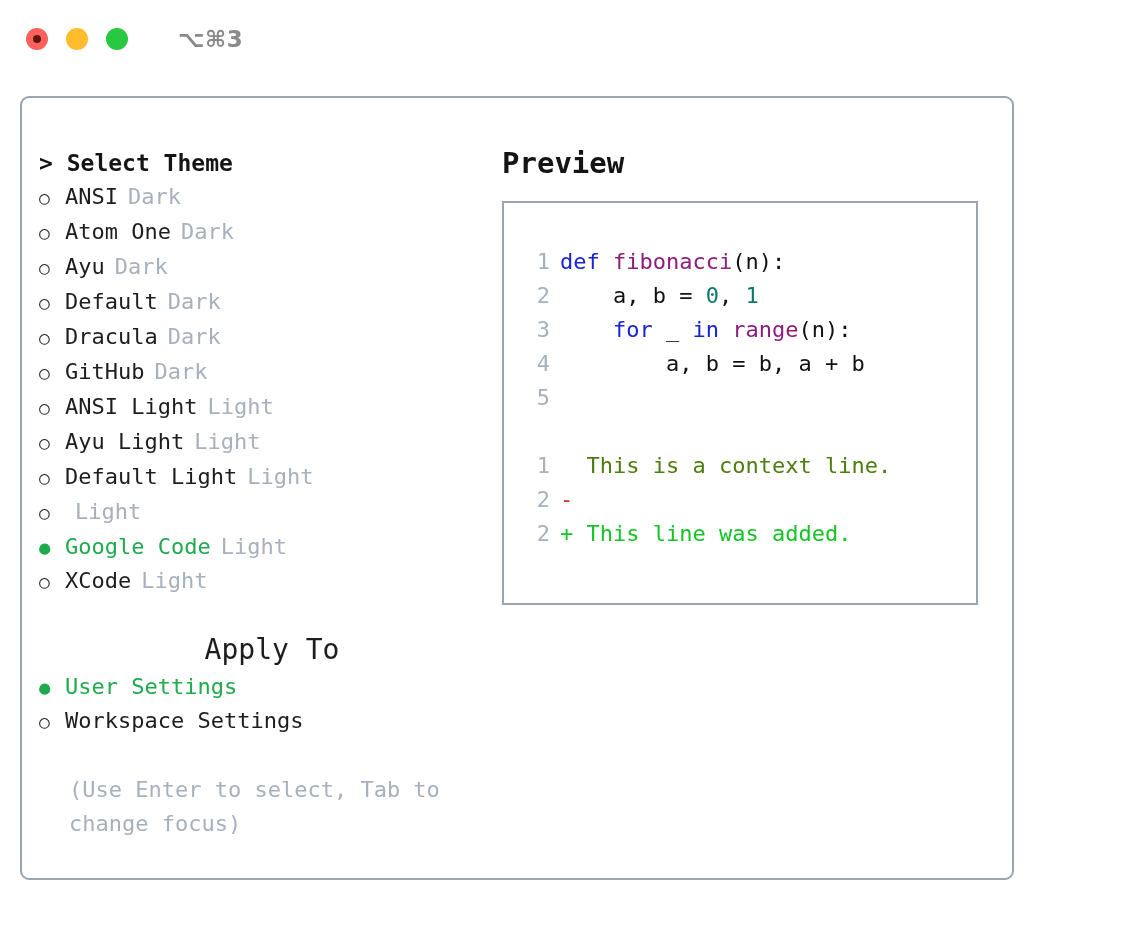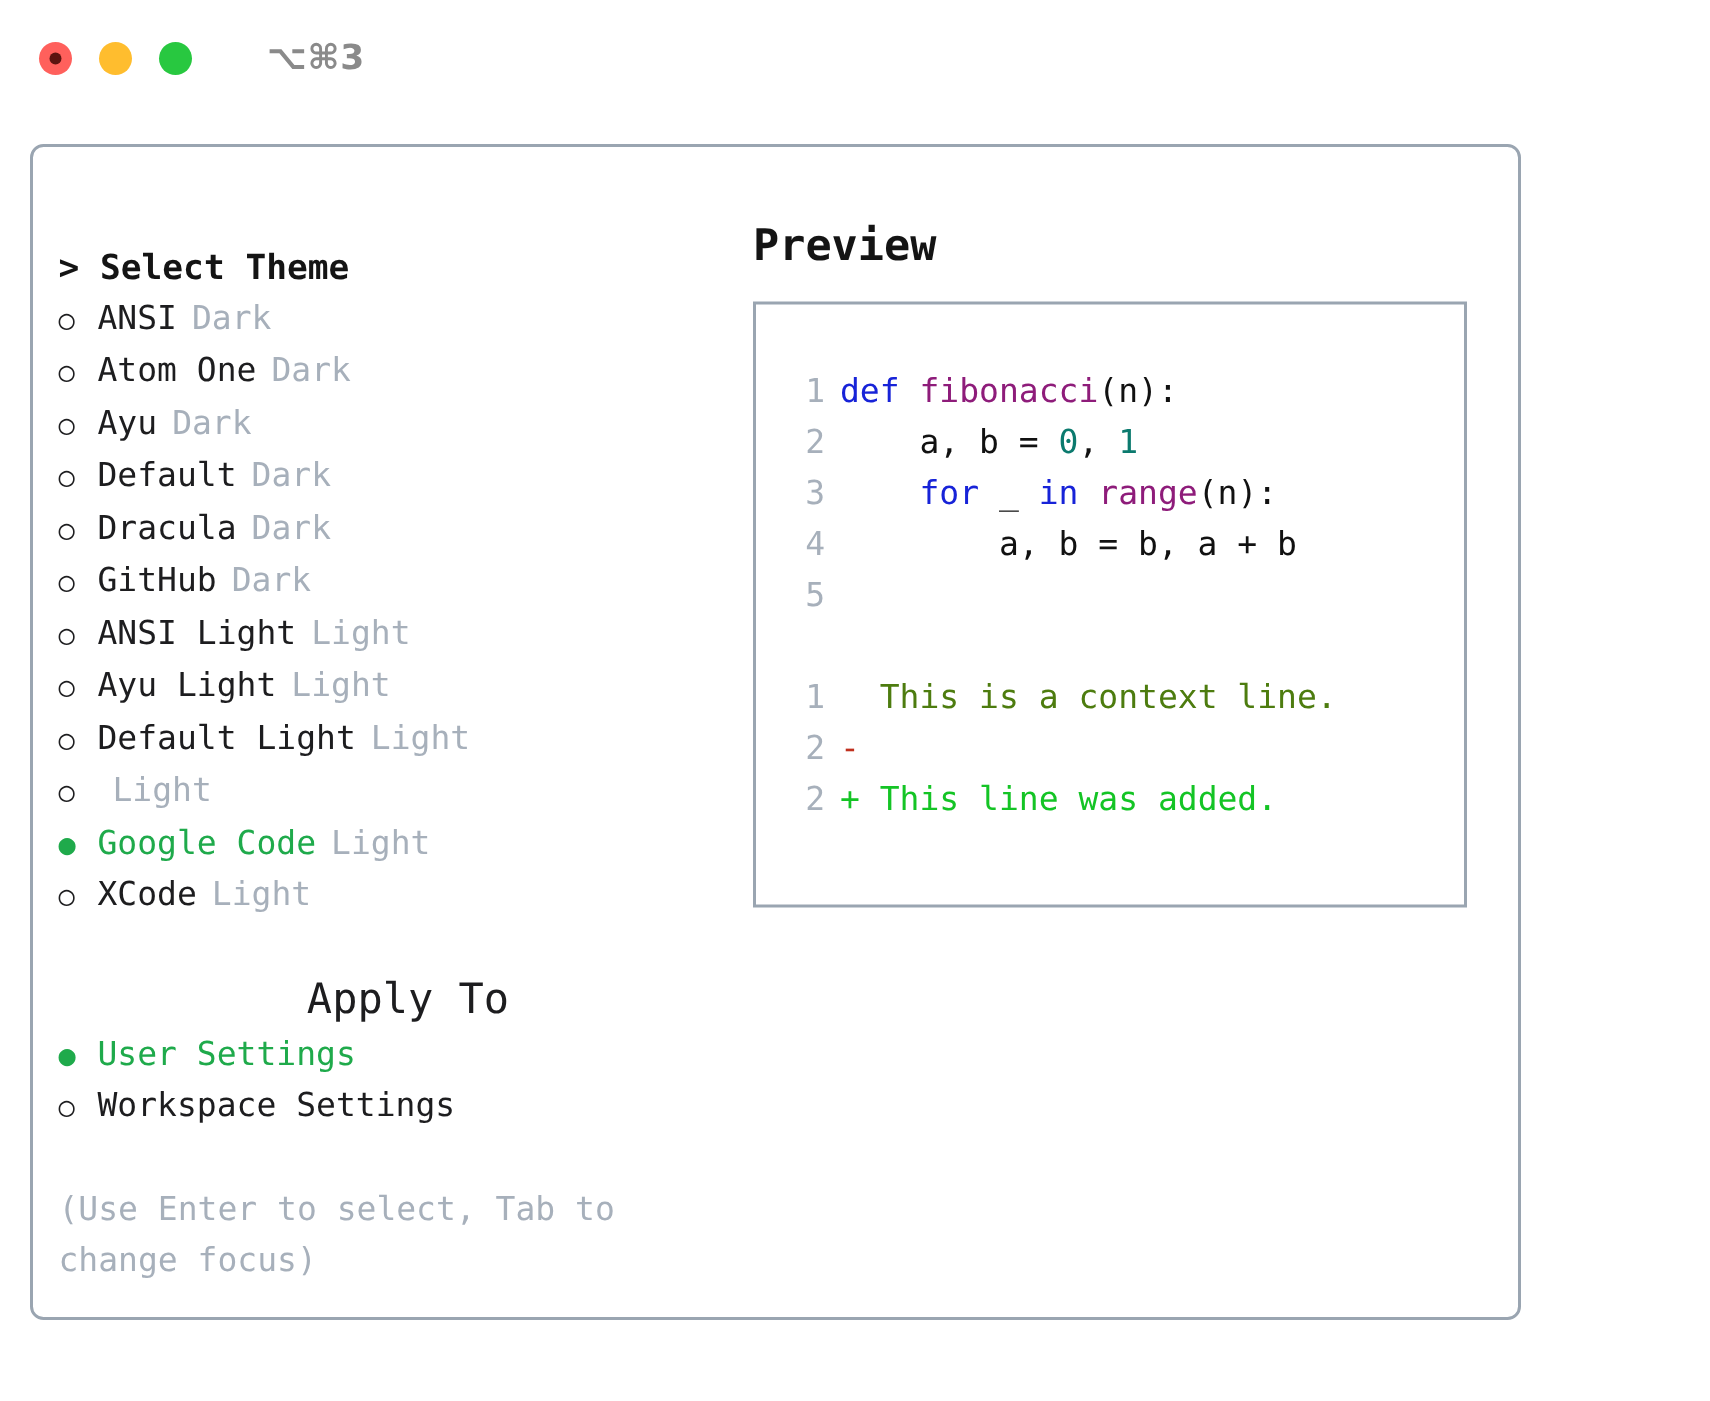--- a/index.html
+++ b/index.html
@@ -85,21 +85,21 @@
   .panel-inner {
     position: relative;
     width: 100%;
     height: 100%;
   }
 
   
   .left-col {
     position: absolute;
     left: 17px;
-    top: 64px;
+    top: 48px;
     width: 440px;
   }
   .list-title {
     font-size: 23px;
     font-weight: 700;
     color: #141414;
     line-height: 34px;
     white-space: pre;
   }
   .opt {
@@ -134,20 +134,21 @@
     font-weight: 400;
     justify-content: center;
   }
   .spacer-line { height: 34px; }
   .hint {
     margin-top: 34px;
     font-size: 22px;
     line-height: 34px;
     color: #a7b0bb;
     width: 410px;
+    margin-left: 30px;
   }
 
   
   .right-col {
     position: absolute;
     left: 480px;
     top: 48px;
     width: 490px;
   }
   .preview-title {

